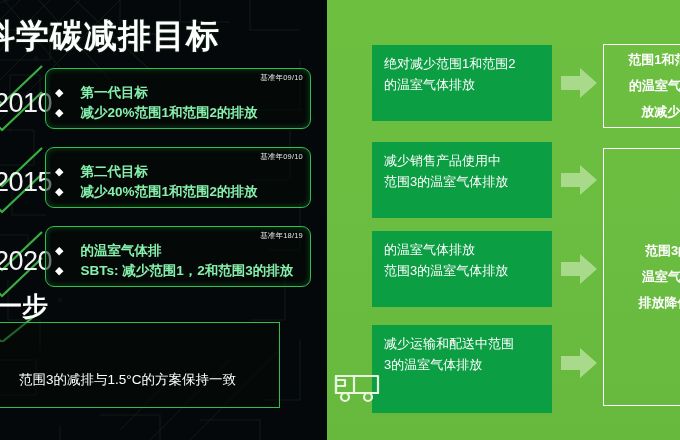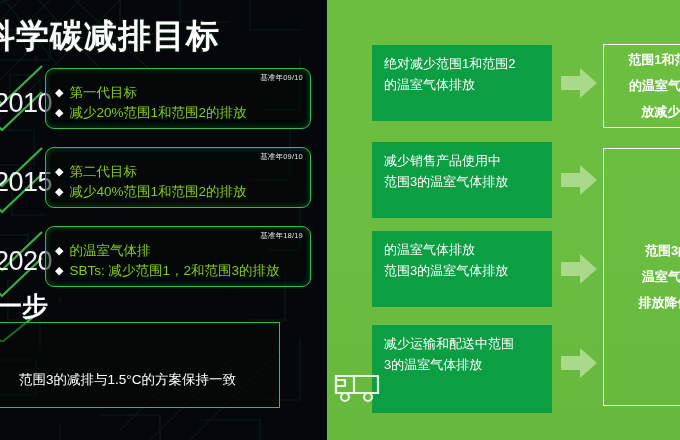--- a/index.html
+++ b/index.html
@@ -49,21 +49,21 @@
     box-shadow:0 0 6px rgba(47,191,78,.35) inset;
   }
   .badge {
     position:absolute; right:7px; top:4px;
     font-size:7.5px; color:#e6e6e6; font-weight:400;
     letter-spacing:.2px; white-space:nowrap;
   }
   .bullets { position:absolute; left:9px; top:16px; right:6px; }
   .bullet { display:flex; align-items:flex-start; gap:6px; margin-bottom:4px; white-space:nowrap; }
   .dia { color:#ffffff; font-size:11px; line-height:15px; }
-  .btxt { color:#84cc16; font-size:13.5px; line-height:16px; font-weight:400; }
+  .btxt { color:#86efac; font-size:13.5px; line-height:16px; font-weight:700;margin-left:11px; }
 
   .next-card {
     position:absolute; left:-8px; top:322px; width:288px; height:86px;
     border:1.4px solid #2fbf4e; background:rgba(4,10,6,.45);
   }
   .next-line {
     position:absolute; color:#ffffff; font-size:13.5px; white-space:nowrap; left:26px;
   }
 
   

